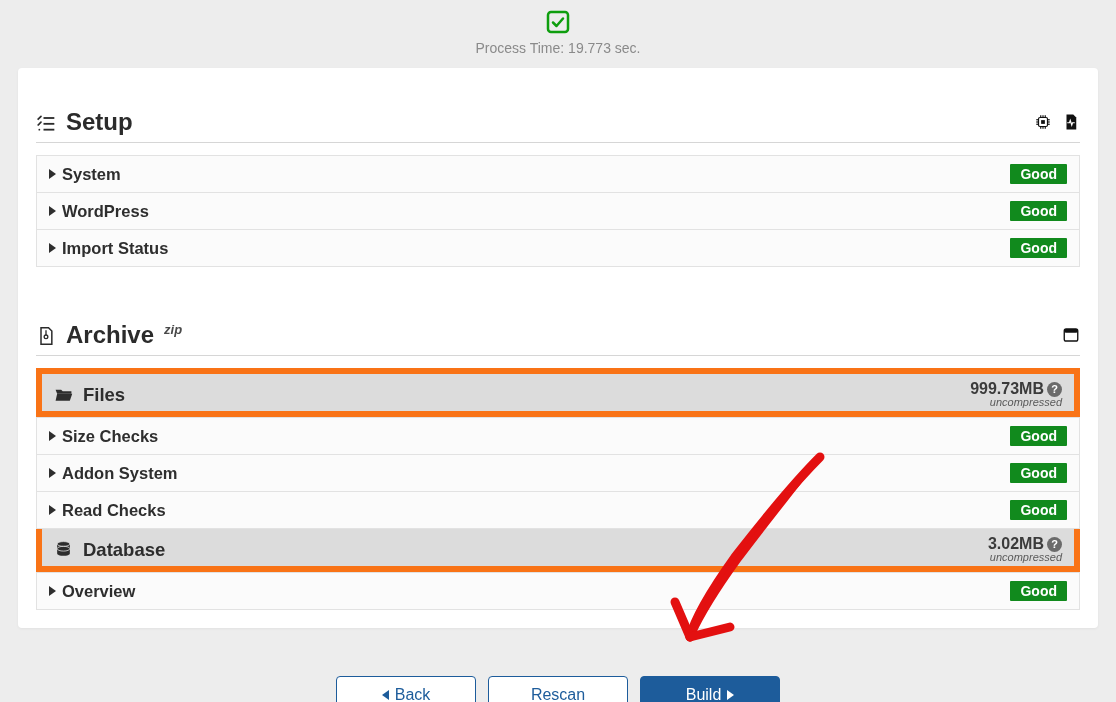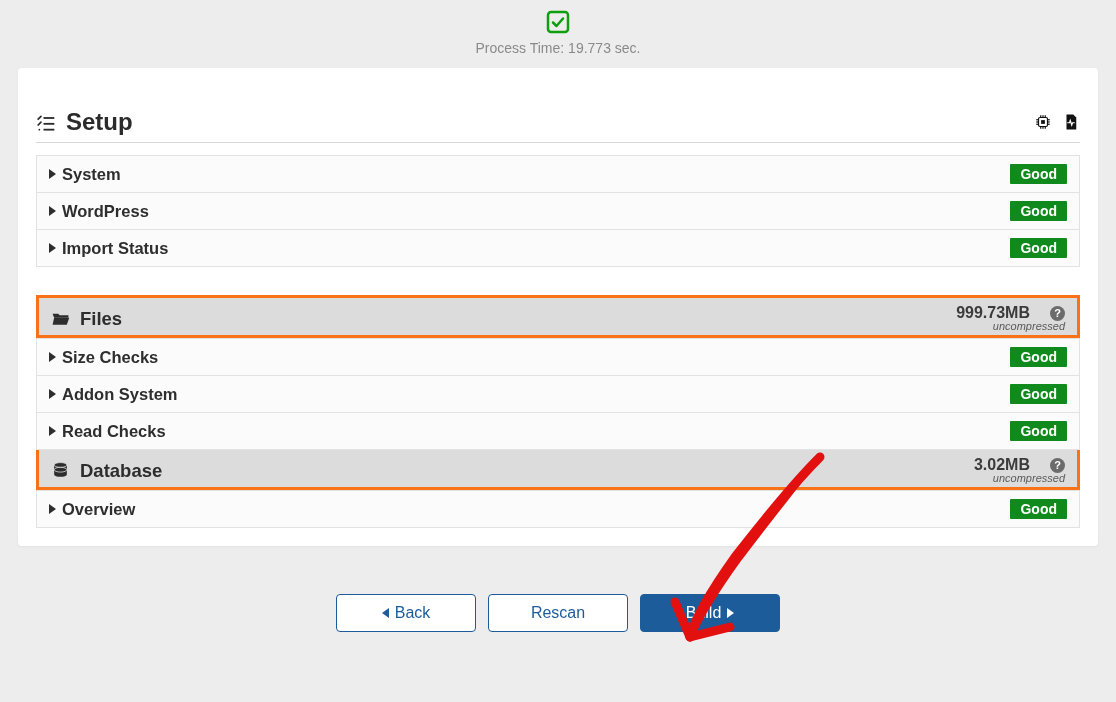--- a/index.html
+++ b/index.html
@@ -95,41 +95,41 @@
       font-size: 14px;
       padding: 2px 10px;
       border-radius: 1px;
     }
     .section-gap { height: 28px; }
     .cat-row {
       display: flex;
       align-items: center;
       justify-content: space-between;
       background: #dcdcdc;
-      border: 3px solid #f97316;
+      border: 6px solid #f97316;
       padding: 7px 12px 3px 12px;
       cursor: default;
     }
     .cat-left {
       display: flex;
       align-items: center;
       gap: 10px;
       font-weight: 700;
       font-size: 18.5px;
       color: #2d2d2d;
     }
     .cat-left svg { width: 19px; height: 19px; }
     .cat-right {
       text-align: right;
       line-height: 1.0;
     }
     .size-line {
       display: flex;
       align-items: center;
-      gap: 20px;
+      gap: 3px;
       justify-content: flex-end;
       font-weight: 700;
       font-size: 16px;
       color: #3b3b3b;
     }
     .qmark {
       display: inline-flex;
       width: 15px; height: 15px;
       border-radius: 50%;
       background: #6b6b6b;
@@ -262,20 +262,39 @@
   <div class="row">
     <div class="row-label">
         <span class="caret"></span>
         <span>Import Status</span>
       </div>
     <span class="badge">Good</span>
   </div>
 
   <div class="section-gap"></div>
 
+  <div class="section-header no-mb" style="margin-bottom:12px">
+    <div class="section-left">
+      <div class="section-title">
+        <svg class="hicon" viewBox="0 0 24 24">
+          <path d="M6 2 h9 l4 4 v16 h-13 z" fill="none" stroke="#2b2b2b" stroke-width="1.8"></path>
+          <circle cx="12" cy="13" r="2.2" fill="none" stroke="#2b2b2b" stroke-width="1.6"></circle>
+          <line x1="12" y1="5" x2="12" y2="11" stroke="#2b2b2b" stroke-width="1.6"></line>
+        </svg>
+        <span>Archive</span>
+        <span class="sup">zip</span>
+      </div>
+    </div>
+    <div class="right-icons">
+      <svg viewBox="0 0 24 24">
+        <rect x="3" y="4" width="18" height="16" rx="2.5" fill="none" stroke="#111" stroke-width="1.8"></rect>
+        <rect x="3" y="4" width="18" height="5" rx="2.5" fill="#111"></rect>
+      </svg>
+    </div>
+  </div>
 
   <div class="cat-row">
     <div class="cat-left">
       <svg viewBox="0 0 24 24">
         <path d="M2 6 h7 l2 2 h11 v3 H4 z" fill="#2d2d2d"></path>
         <path d="M4 11 h19 l-3 9 H2 z" fill="#2d2d2d"></path>
       </svg>
       <span>Files</span>
     </div>
     <div class="cat-right">

